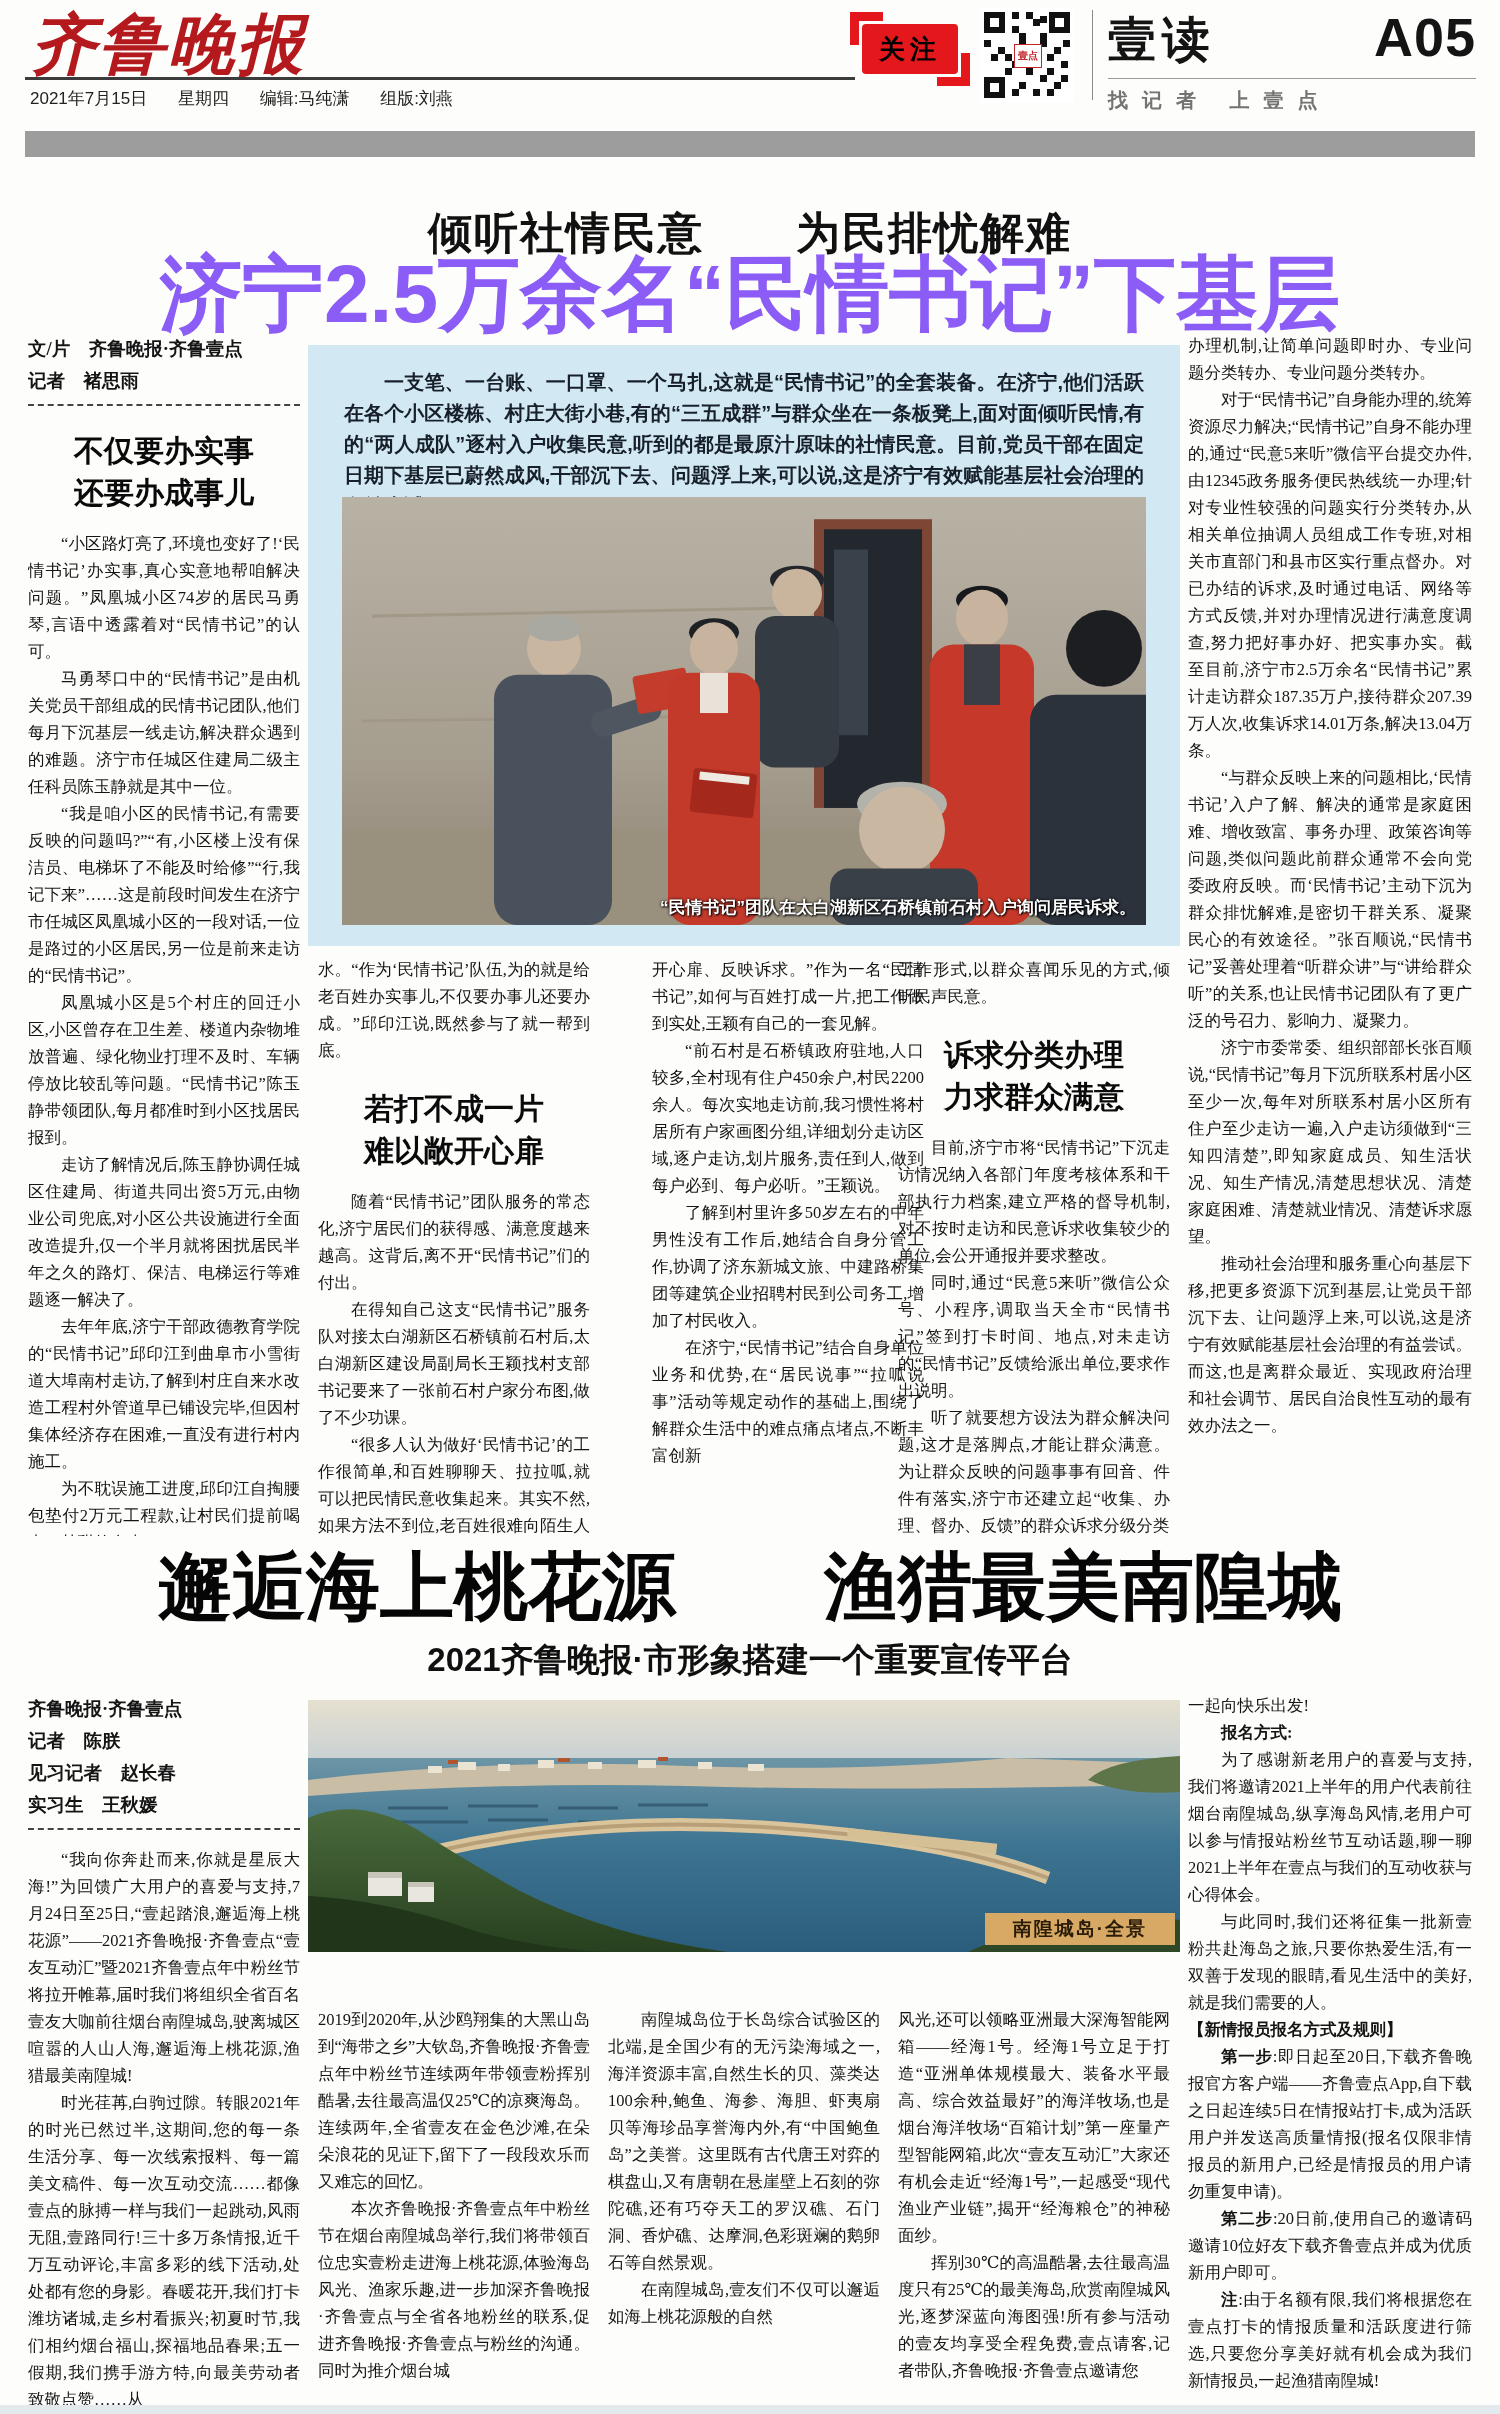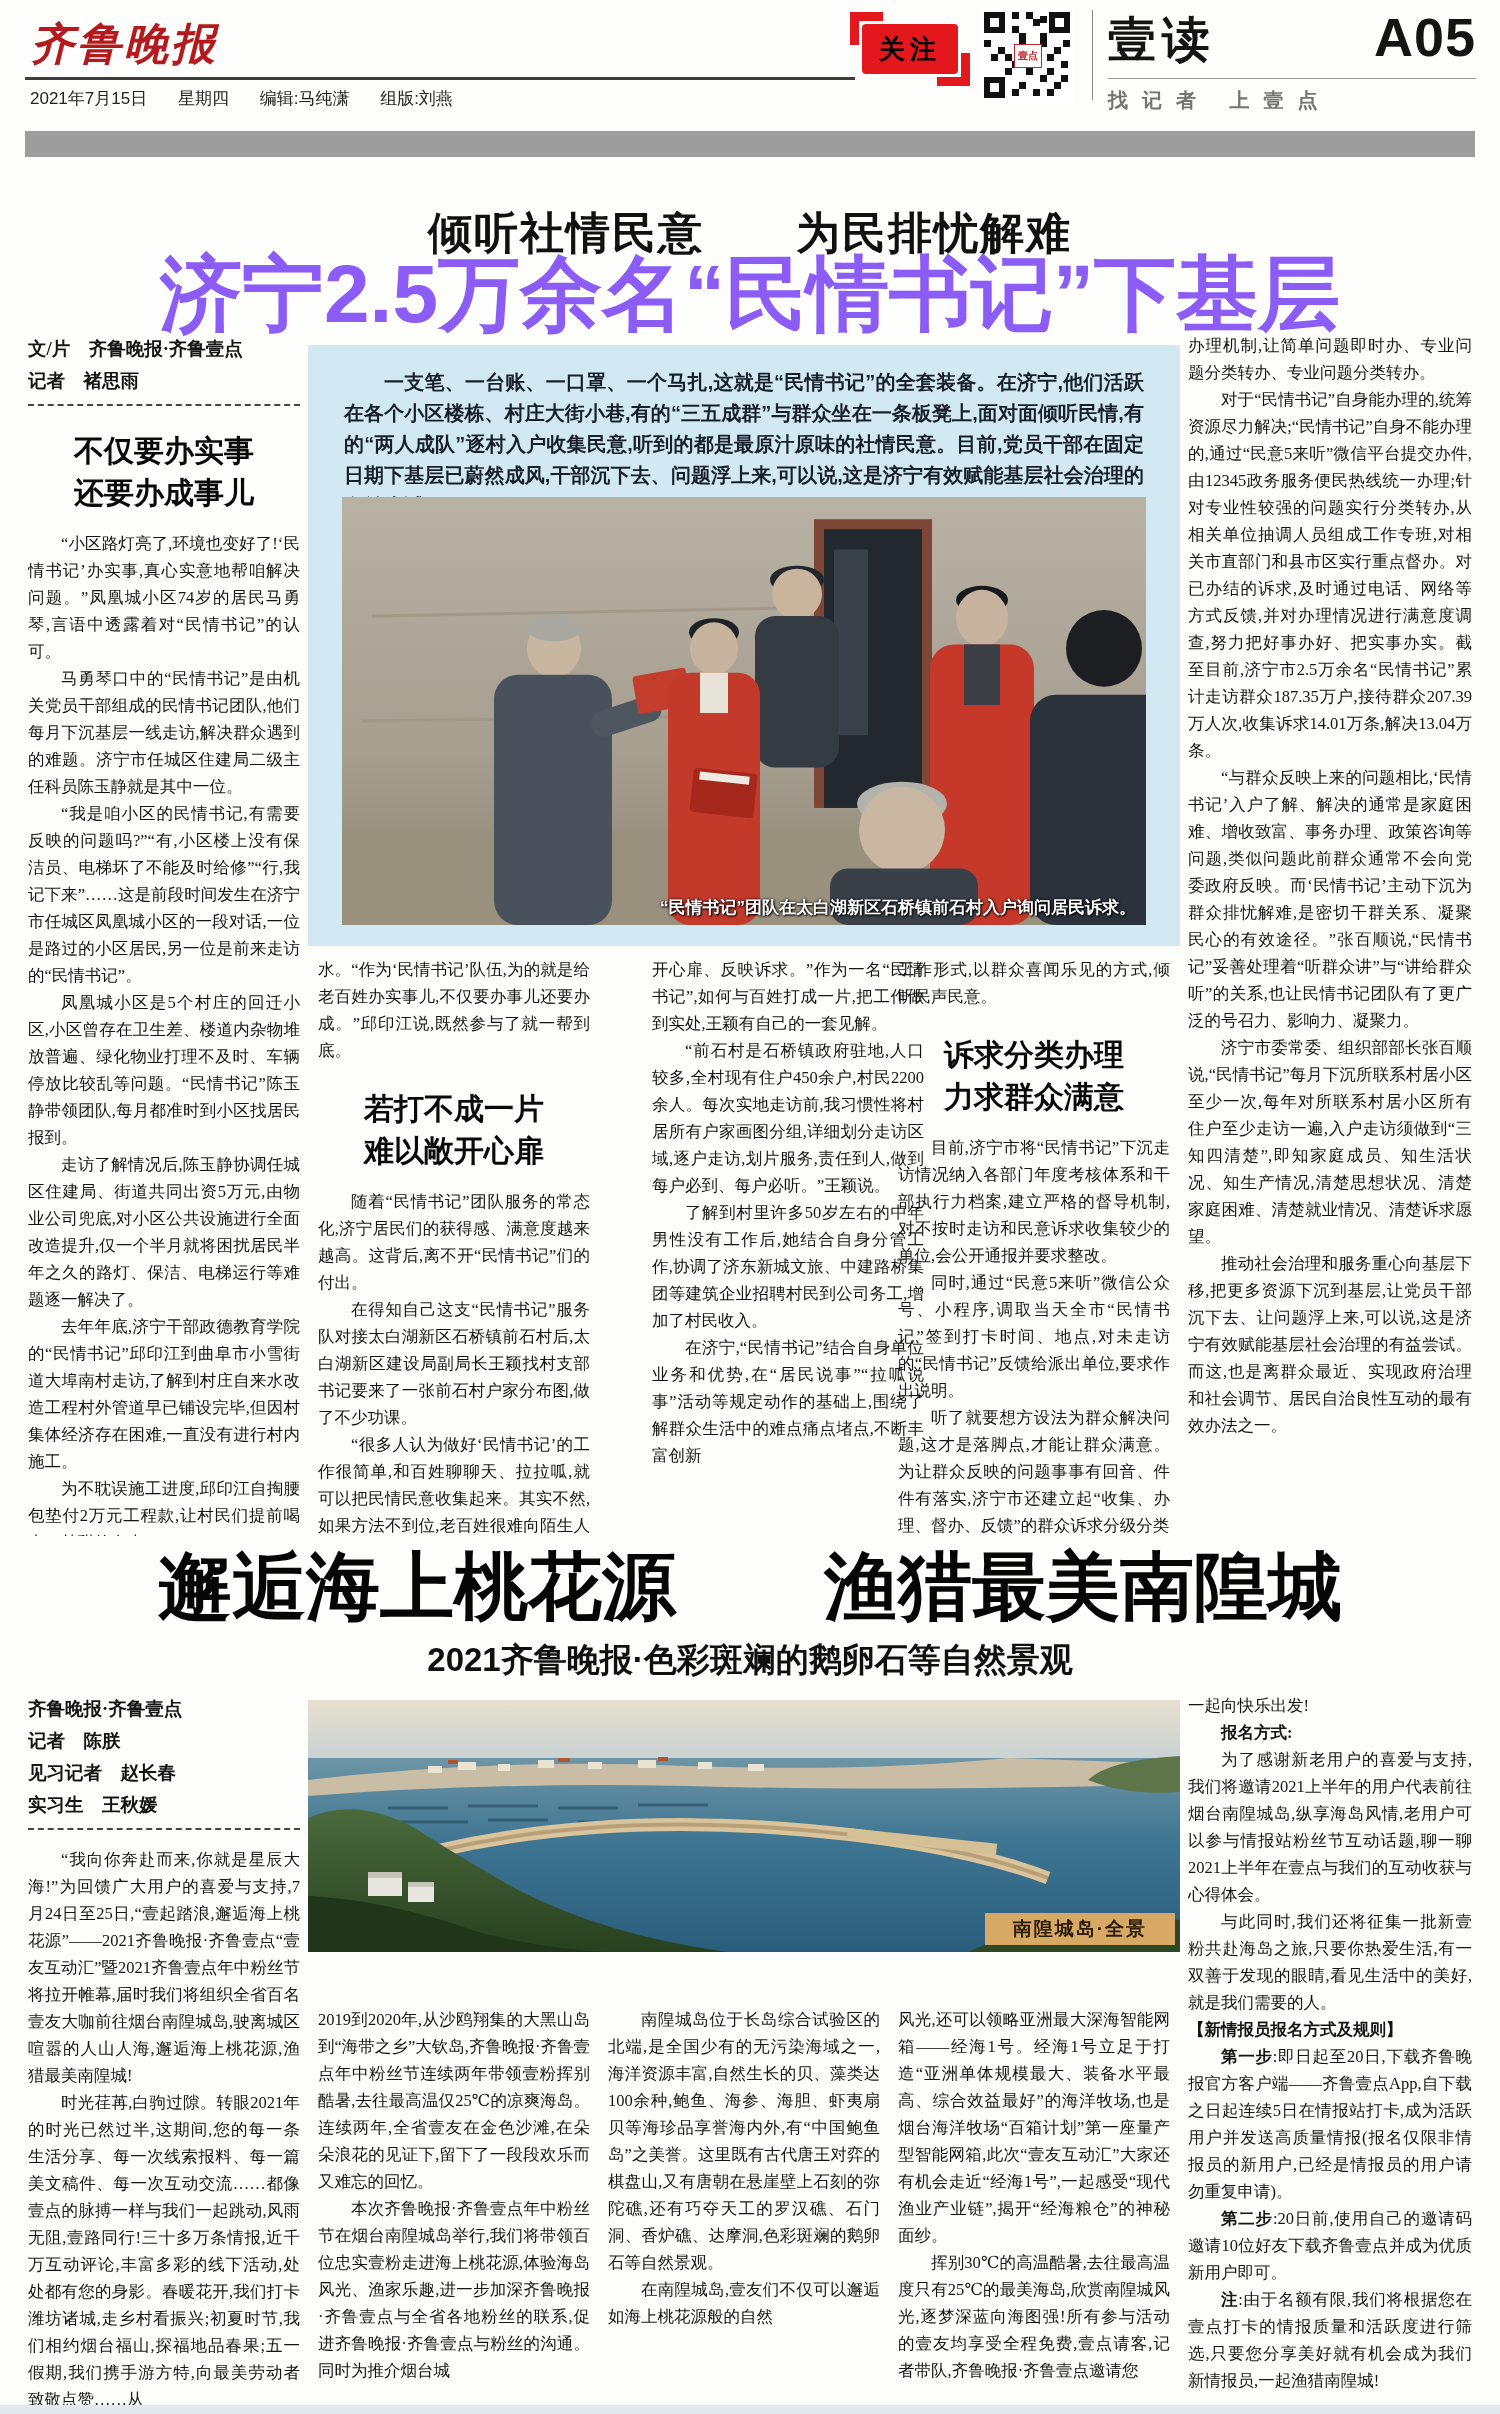--- a/index.html
+++ b/index.html
@@ -1,20 +1,20 @@
 <!DOCTYPE html>
 <html><head>
 <meta charset="utf-8">
 <title>齐鲁晚报 A05</title>
 <style>
   html,body{margin:0;padding:0;background:#e9e9e9;}
   .page{position:relative;width:1500px;height:2414px;margin:0 auto;background:#fdfdfb;
         font-family:"Liberation Serif","DejaVu Serif",serif;color:#141414;overflow:hidden;}
   
-  .masthead{position:absolute;left:30px;top:16px;font-size:44px;line-height:58px;font-weight:900;
+  .masthead{position:absolute;left:30px;top:16px;font-size:66px;line-height:58px;font-weight:900;
             font-style:italic;color:#b3191d;letter-spacing:3px;
             font-family:"Liberation Serif","DejaVu Serif",serif;}
   .head-rule{position:absolute;left:25px;top:77px;width:830px;height:3px;background:#3c3c3c;}
   .dateline{position:absolute;left:30px;top:87px;font-size:17px;color:#222;
             font-family:"Liberation Sans","DejaVu Sans",sans-serif;}
   .dateline span{margin-right:26px;}
   .attention{position:absolute;left:862px;top:24px;width:96px;height:50px;}
   .attention .box{position:absolute;left:0;top:0;right:0;bottom:0;background:#e3171c;color:#000000;
             display:flex;align-items:center;justify-content:center;font-size:26px;font-weight:700;
             letter-spacing:5px;border-radius:4px;font-family:"Liberation Sans","DejaVu Sans",sans-serif;}
@@ -269,21 +269,21 @@
 
   <div class="col c-a1-5">
     <p class="para cont">办理机制,让简单问题即时办、专业问题分类转办、专业问题分类转办。</p>
     <p class="para">对于“民情书记”自身能办理的,统筹资源尽力解决;“民情书记”自身不能办理的,通过“民意5来听”微信平台提交办件,由12345政务服务便民热线统一办理;针对专业性较强的问题实行分类转办,从相关单位抽调人员组成工作专班,对相关市直部门和县市区实行重点督办。对已办结的诉求,及时通过电话、网络等方式反馈,并对办理情况进行满意度调查,努力把好事办好、把实事办实。截至目前,济宁市2.5万余名“民情书记”累计走访群众187.35万户,接待群众207.39万人次,收集诉求14.01万条,解决13.04万条。</p>
     <p class="para">“与群众反映上来的问题相比,‘民情书记’入户了解、解决的通常是家庭困难、增收致富、事务办理、政策咨询等问题,类似问题此前群众通常不会向党委政府反映。而‘民情书记’主动下沉为群众排忧解难,是密切干群关系、凝聚民心的有效途径。”张百顺说,“民情书记”妥善处理着“听群众讲”与“讲给群众听”的关系,也让民情书记团队有了更广泛的号召力、影响力、凝聚力。</p>
     <p class="para">济宁市委常委、组织部部长张百顺说,“民情书记”每月下沉所联系村居小区至少一次,每年对所联系村居小区所有住户至少走访一遍,入户走访须做到“三知四清楚”,即知家庭成员、知生活状况、知生产情况,清楚思想状况、清楚家庭困难、清楚就业情况、清楚诉求愿望。</p>
     <p class="para">推动社会治理和服务重心向基层下移,把更多资源下沉到基层,让党员干部沉下去、让问题浮上来,可以说,这是济宁有效赋能基层社会治理的有益尝试。而这,也是离群众最近、实现政府治理和社会调节、居民自治良性互动的最有效办法之一。</p>
   </div>
 
   <h2 class="headline2">邂逅海上桃花源　　渔猎最美南隍城</h2>
-  <div class="subtitle2">2021齐鲁晚报·色彩斑斓的鹅卵石等自然景观</div>
+  <div class="subtitle2">2021齐鲁晚报·市形象搭建一个重要宣传平台</div>
 
   <div class="col c-a2-1">
     <div class="byline">
       <p>齐鲁晚报·齐鲁壹点</p>
       <p>记者　陈朕</p>
       <p>见习记者　赵长春</p>
       <p>实习生　王秋媛</p>
     </div>
     <div class="dashrule"></div>
     <p class="para" style="margin-top:16px">“我向你奔赴而来,你就是星辰大海!”为回馈广大用户的喜爱与支持,7月24日至25日,“壹起踏浪,邂逅海上桃花源”——2021齐鲁晚报·齐鲁壹点“壹友互动汇”暨2021齐鲁壹点年中粉丝节将拉开帷幕,届时我们将组织全省百名壹友大咖前往烟台南隍城岛,驶离城区喧嚣的人山人海,邂逅海上桃花源,渔猎最美南隍城!</p>

